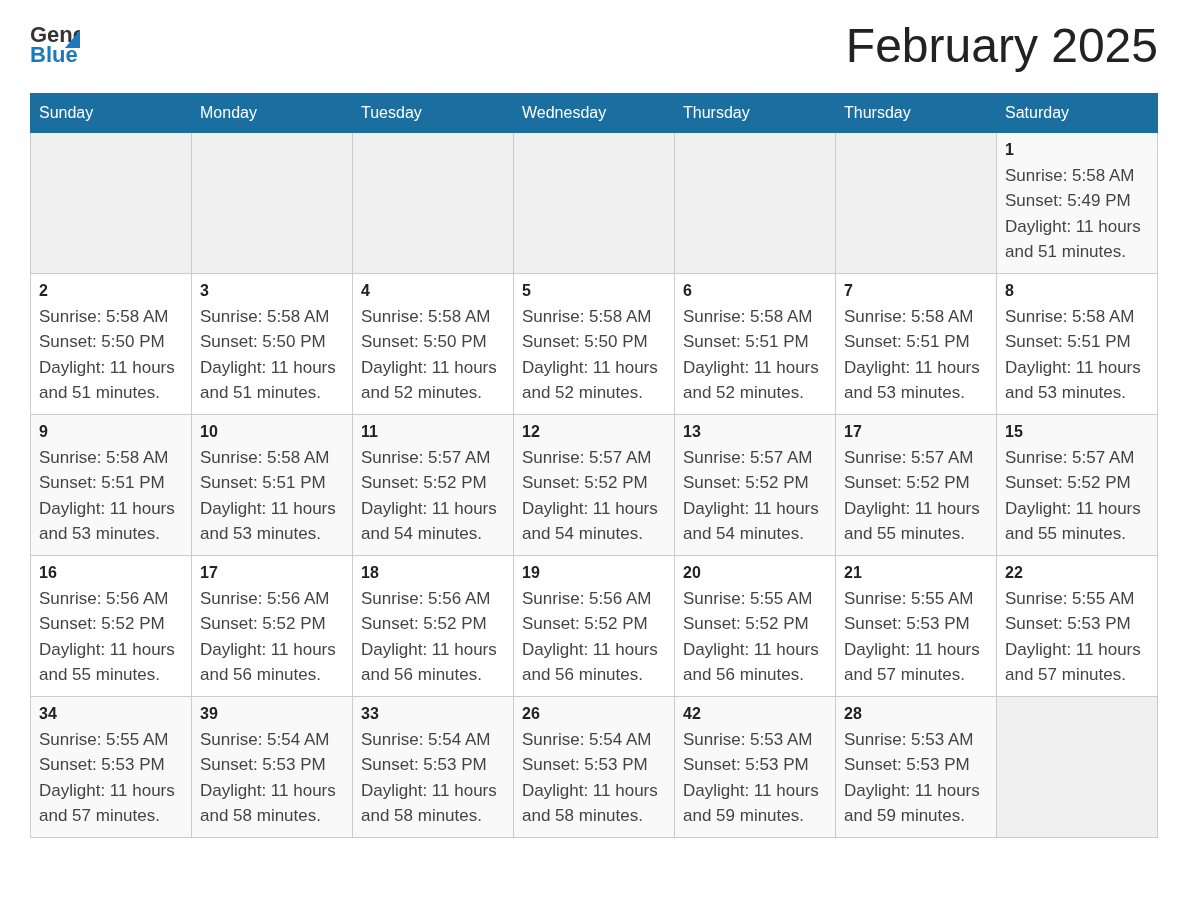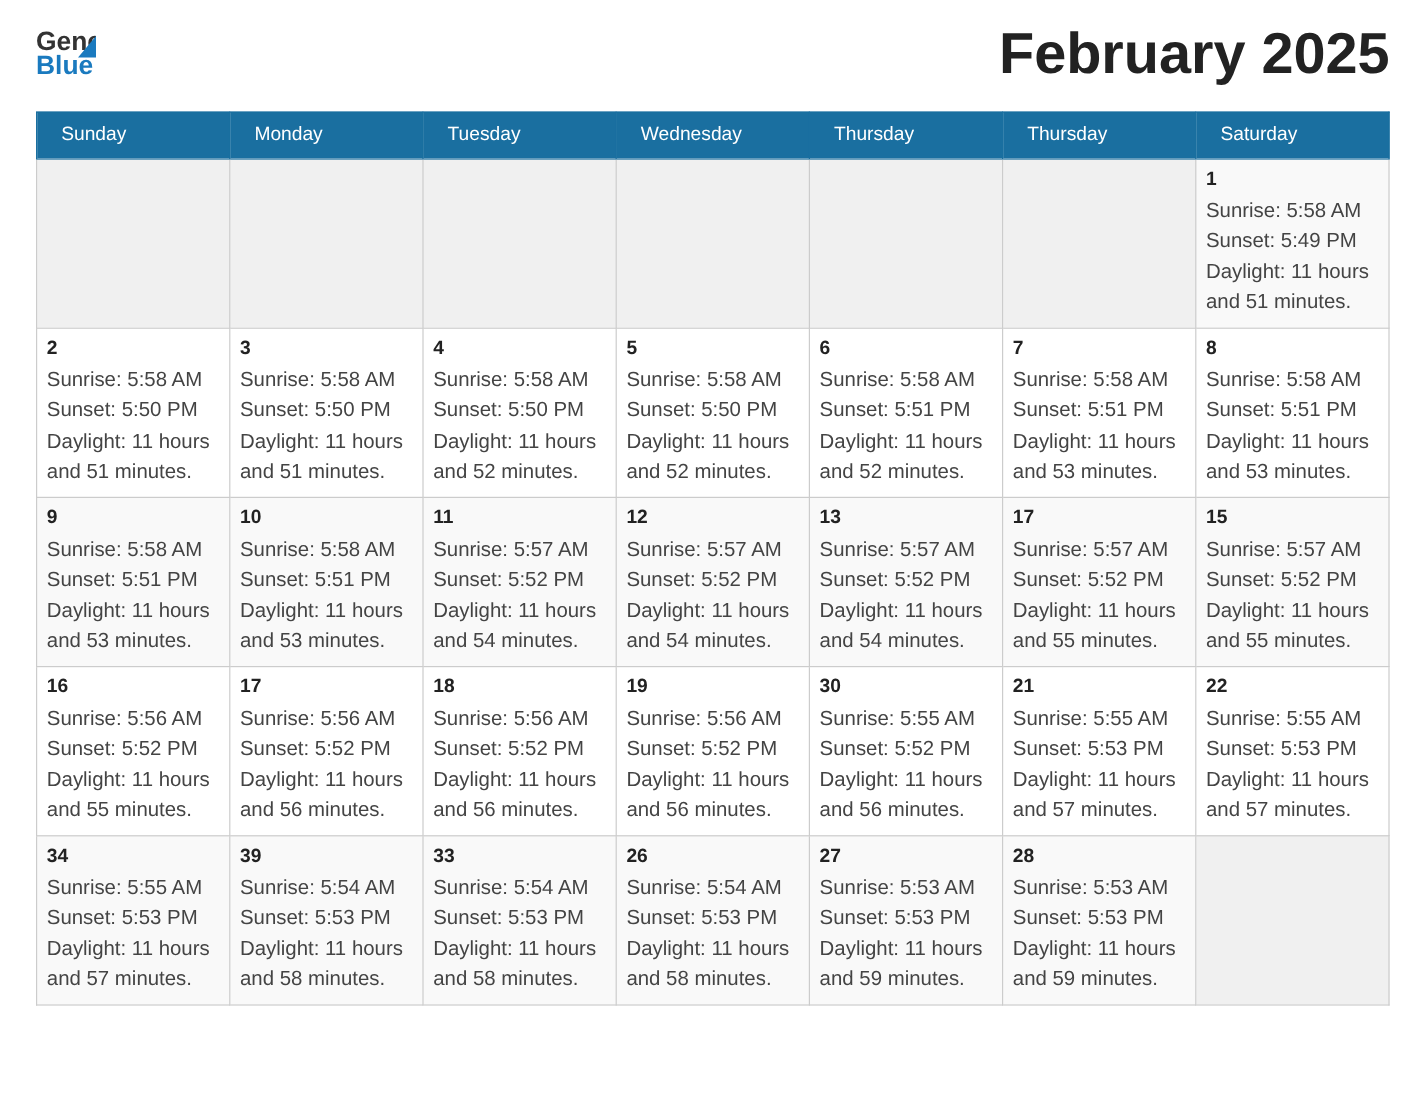--- a/index.html
+++ b/index.html
@@ -13,37 +13,37 @@
       display: flex;
       justify-content: space-between;
       align-items: flex-start;
       margin-bottom: 20px;
     }
     .title-section {
       text-align: right;
     }
     .month-title {
       font-size: 48px;
-      font-weight: bold;
+      font-weight: normal;
       color: #222;
       line-height: 1.1;
     }
     .location {
       font-size: 20px;
       color: #555;
     }
     .calendar {
       width: 100%;
       border-collapse: collapse;
       border: 1px solid #ccc;
     }
     .calendar th {
       background-color: #1a6fa0;
       color: #fff;
-      padding: 10px 20px;
+      padding: 10px 8px;
       text-align: left;
       font-size: 16px;
       font-weight: normal;
       border: 1px solid #1a6fa0;
     }
     .calendar td {
       vertical-align: top;
       padding: 8px;
       border: 1px solid #ccc;
       width: calc(100% / 7);
@@ -235,21 +235,21 @@
 Sunset: 5:52 PM
 Daylight: 11 hours and 56 minutes.</div>
         </td>
         <td>
           <span class="day-number">19</span>
           <div class="day-info">Sunrise: 5:56 AM
 Sunset: 5:52 PM
 Daylight: 11 hours and 56 minutes.</div>
         </td>
         <td>
-          <span class="day-number">30</span>
+          <span class="day-number">20</span>
           <div class="day-info">Sunrise: 5:55 AM
 Sunset: 5:52 PM
 Daylight: 11 hours and 56 minutes.</div>
         </td>
         <td>
           <span class="day-number">21</span>
           <div class="day-info">Sunrise: 5:55 AM
 Sunset: 5:53 PM
 Daylight: 11 hours and 57 minutes.</div>
         </td>
@@ -279,21 +279,21 @@
 Sunset: 5:53 PM
 Daylight: 11 hours and 58 minutes.</div>
         </td>
         <td>
           <span class="day-number">26</span>
           <div class="day-info">Sunrise: 5:54 AM
 Sunset: 5:53 PM
 Daylight: 11 hours and 58 minutes.</div>
         </td>
         <td>
-          <span class="day-number">27</span>
+          <span class="day-number">42</span>
           <div class="day-info">Sunrise: 5:53 AM
 Sunset: 5:53 PM
 Daylight: 11 hours and 59 minutes.</div>
         </td>
         <td>
           <span class="day-number">28</span>
           <div class="day-info">Sunrise: 5:53 AM
 Sunset: 5:53 PM
 Daylight: 11 hours and 59 minutes.</div>
         </td>

